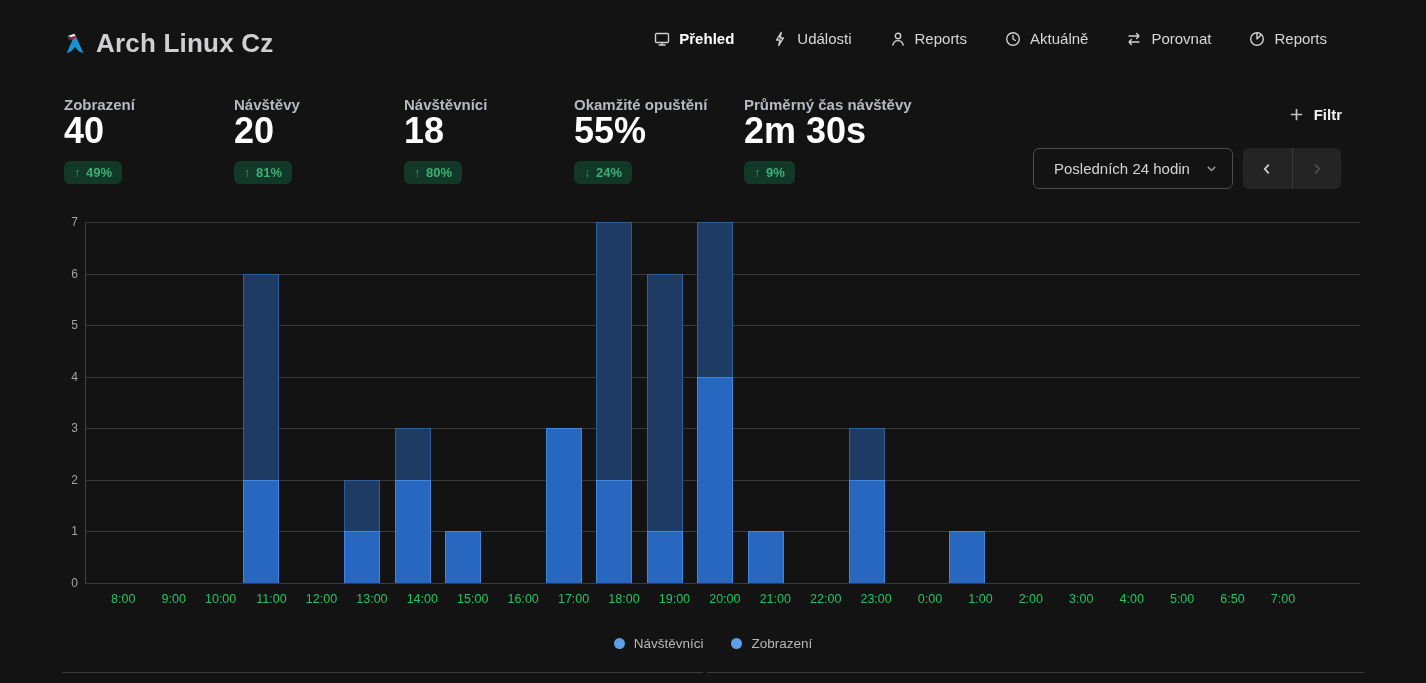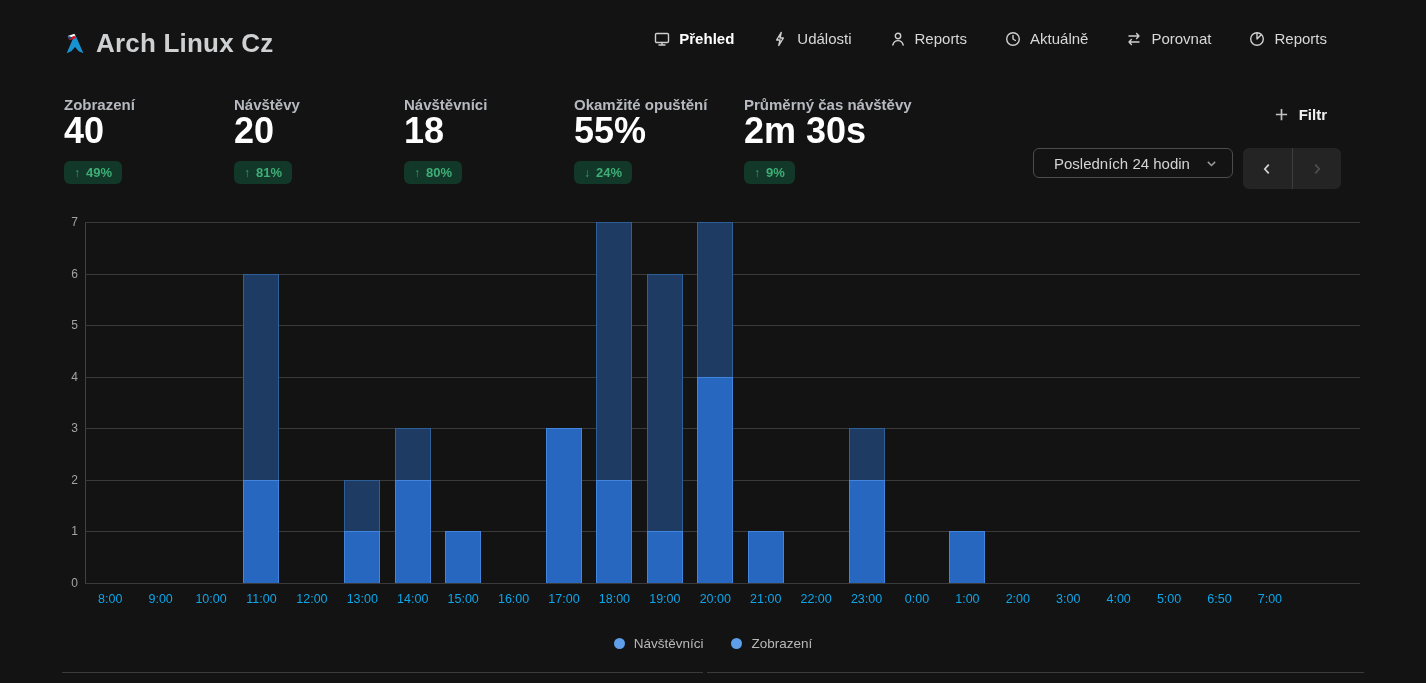--- a/index.html
+++ b/index.html
@@ -25,25 +25,25 @@
   .metrics { position:absolute; left:64px; top:96px; height:100px; }
   .metric { position:absolute; top:0; }
   .metric .m-label { font-size:15px; font-weight:700; color:#b6bac0; white-space:nowrap; }
   .metric .m-value { font-size:36px; font-weight:700; color:#ffffff; line-height:1; }
   .metric .m-badge { display:inline-flex; align-items:center; gap:6px; margin-top:12px;
                      background:#113829; color:#3fae76; font-size:13px; font-weight:700;
                      padding:4px 10px; border-radius:6px; }
   .metric .m-badge .arrow { font-size:12px; color:#35a06a; }
 
   
-  .filter-btn { position:absolute; top:106px; right:99px; display:flex; align-items:center; gap:10px;
+  .filter-btn { position:absolute; top:106px; right:84px; display:flex; align-items:center; gap:10px;
                 background:none; border:none; color:#f2f2f2; font-size:15px; font-weight:700;
                 cursor:pointer; font-family:inherit; }
   .filter-btn svg { stroke:#c2c2c2; }
-  .date-select { position:absolute; left:1033px; top:148px; width:200px; height:30px;
+  .date-select { position:absolute; left:1033px; top:148px; width:200px; height:41px;
                  border:1px solid #4c4c4c; border-radius:6px; display:flex; align-items:center;
                  justify-content:space-between; padding:0 14px 0 20px; cursor:pointer;
                  color:#d4d4d4; font-size:15px; background:transparent; }
   .date-select svg { stroke:#9a9a9a; }
   .pager { position:absolute; left:1243px; top:148px; width:98px; height:41px;
            background:#242424; border-radius:6px; display:flex; overflow:hidden; }
   .pager button { flex:1; background:none; border:none; cursor:pointer; display:flex;
                   align-items:center; justify-content:center; }
   .pager button:first-child { border-right:1px solid #3d3d3d; }
   .pager .prev svg { stroke:#d0d0d0; }
@@ -53,21 +53,21 @@
   .y-label { position:absolute; left:40px; width:38px; text-align:right; font-size:12px;
              color:#a3a3a3; line-height:16px; }
   .plot { position:absolute; left:85px; top:222px; width:1275px; height:361px; }
   .axis-y { position:absolute; left:0; top:0; bottom:0; width:1px; background:#414141; }
   .gridline { position:absolute; left:0; right:0; height:1px; background:#3a3a3a; }
   .slots { position:absolute; left:0; bottom:0; top:0; width:1210px; display:flex; }
   .slot { flex:1; position:relative; }
   .bar { position:absolute; left:50%; width:36px; margin-left:-18px; bottom:0;
          border-style:solid; border-width:1px 1px 0 1px; }
   .x-labels { position:absolute; left:85px; top:592px; width:1210px; display:flex; }
-  .x-label { flex:1; text-align:center; font-size:12.5px; color:#0ea5e9; }
+  .x-label { flex:1; text-align:right; font-size:12.5px; color:#22c55e; }
   .legend { position:absolute; left:0; top:636px; width:1426px; display:flex;
             justify-content:center; gap:28px; }
   .legend-item { display:flex; align-items:center; gap:9px; cursor:pointer;
                  color:#b8b8b8; font-size:13.5px; }
   .legend-dot { width:11px; height:11px; border-radius:50%; }
 
   .panel-divider { position:absolute; top:672px; height:1px; background:#3b3b3b; }
   .panel-divider.left { left:62px; width:641px; }
   .panel-divider.right { left:707px; width:657px; }
 </style>

